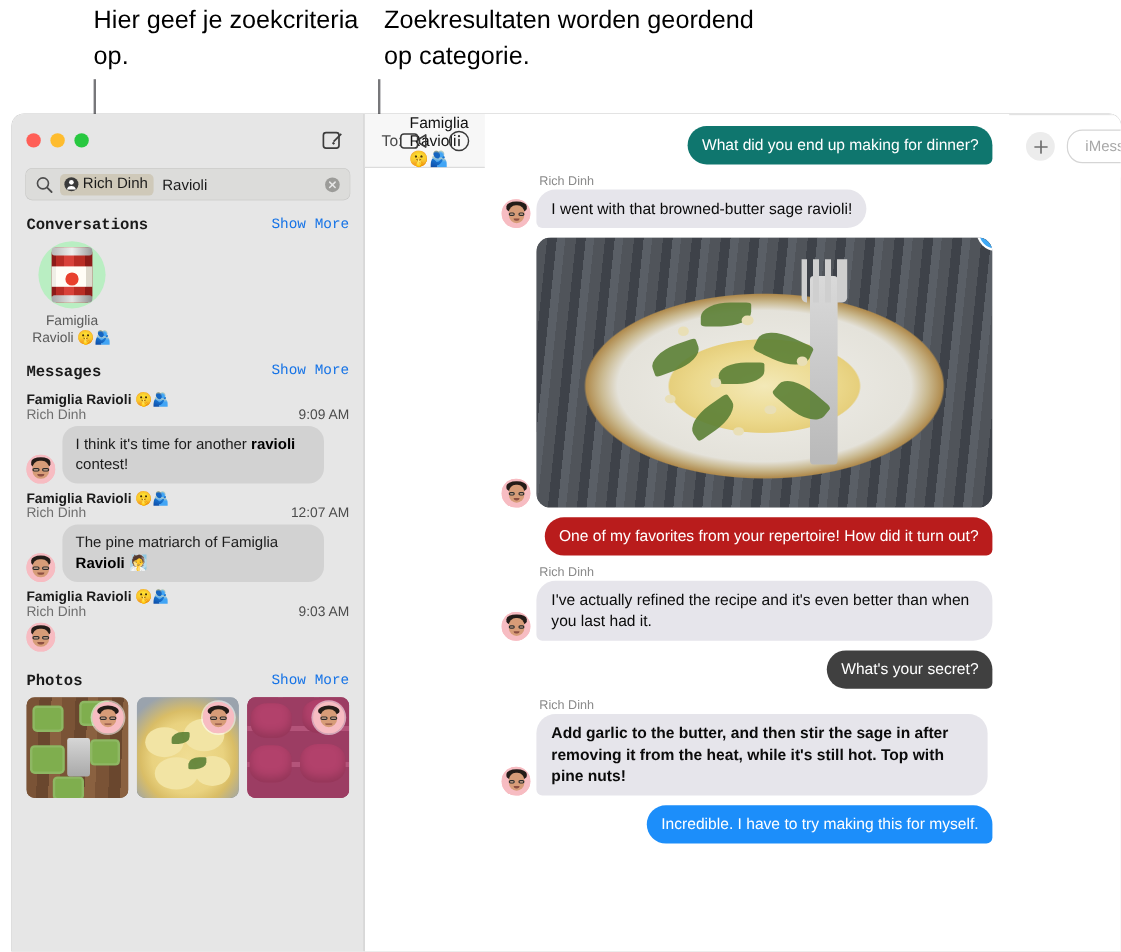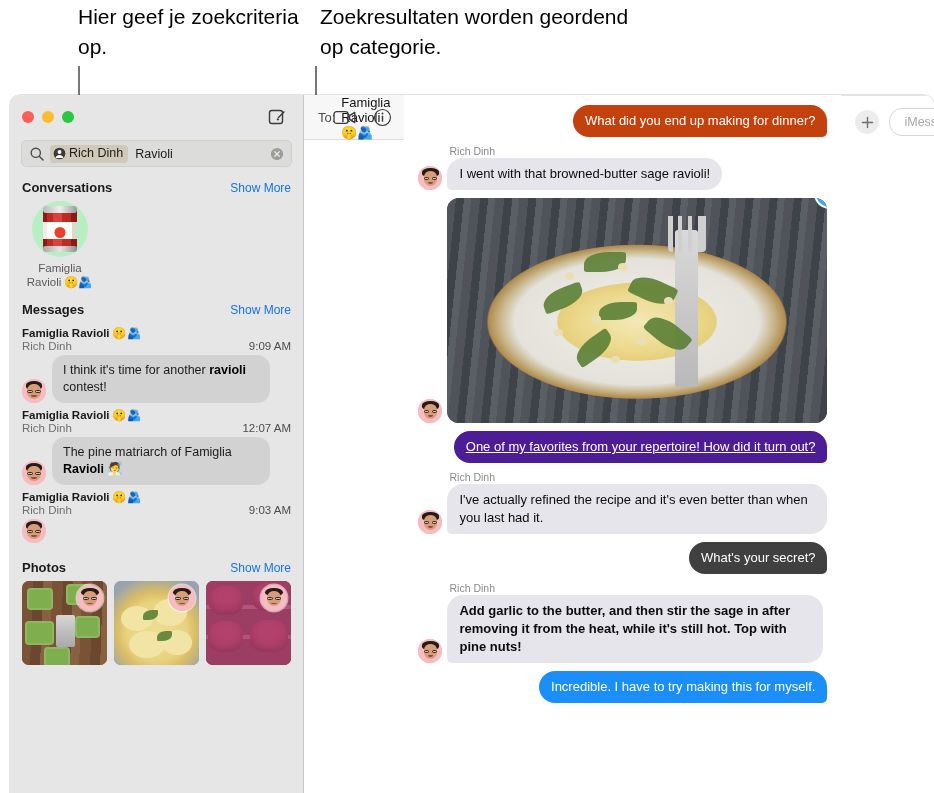--- a/index.html
+++ b/index.html
@@ -74,22 +74,22 @@
     font-size:12.5px;color:#1b1b1b;font-weight:500;
     height:18px;box-sizing:border-box;
   }
   .search-token svg{flex:0 0 auto;}
   #search-text{font-size:12.5px;color:#1b1b1b;margin-left:7px;}
   #search-clear{position:absolute;right:8px;top:50%;transform:translateY(-50%);
       width:14px;height:14px;cursor:default;}
 
   
   .sec-head{
-    display:flex;align-items:flex-end;justify-content:space-between;
-    padding:0 12px;margin-top:13px;margin-bottom:6px;
+    display:flex;align-items:flex-start;justify-content:space-between;
+    padding:0 12px;margin-top:13px;margin-bottom:6px;font-family:Liberation Mono, monospace;
   }
   .sec-title{font-size:13px;font-weight:bold;color:#1a1a1a;}
   .sec-more{font-size:12px;color:#1673e6;cursor:default;}
 
   
   #conversations-list{padding:0 12px;display:flex;gap:14px;}
   .conv-card{width:76px;cursor:default;}
   .conv-avatar{
     width:56px;height:56px;border-radius:50%;
     background:#b9eec2;margin:0 auto;
@@ -518,21 +518,21 @@
             <circle cx="10" cy="5.8" r="1" fill="#3a3a3a"></circle>
             <rect x="9.25" y="8" width="1.5" height="6.6" rx="0.7" fill="#3a3a3a"></rect>
           </svg>
         </span>
       </div>
     </div>
 
     <div id="thread">
 
       <div class="row out">
-        <div class="bubble sent" style="background:#c2410c;">What did you end up making for dinner?</div>
+        <div class="bubble sent" style="background:#0f766e;">What did you end up making for dinner?</div>
       </div>
 
       <div class="row in">
         <div class="msg-block">
           <div class="sender-name">Rich Dinh</div>
           <div class="in-wrap">
             <div class="avatar-sm">
               <div class="memoji">
                   <div class="hair"></div>
                   <div class="face"></div>
@@ -580,21 +580,21 @@
             <div class="tapback">
               <svg width="15" height="14" viewBox="0 0 16 15">
                 <path d="M8 14 C1 9.5 0.6 5.2 3.1 3.2 C5 1.7 7.1 2.6 8 4.2 C8.9 2.6 11 1.7 12.9 3.2 C15.4 5.2 15 9.5 8 14 Z" fill="#f86f9e"></path>
               </svg>
             </div>
           </div>
         </div>
       </div>
 
       <div class="row out">
-        <div class="bubble sent" style="background:#4c1d95;text-decoration:underline;">One of my favorites from your repertoire! How did it turn out?</div>
+        <div class="bubble sent" style="background:#b91c1c;">One of my favorites from your repertoire! How did it turn out?</div>
       </div>
 
       <div class="row in">
         <div class="msg-block">
           <div class="sender-name">Rich Dinh</div>
           <div class="in-wrap">
             <div class="avatar-sm">
               <div class="memoji">
                   <div class="hair"></div>
                   <div class="face"></div>

